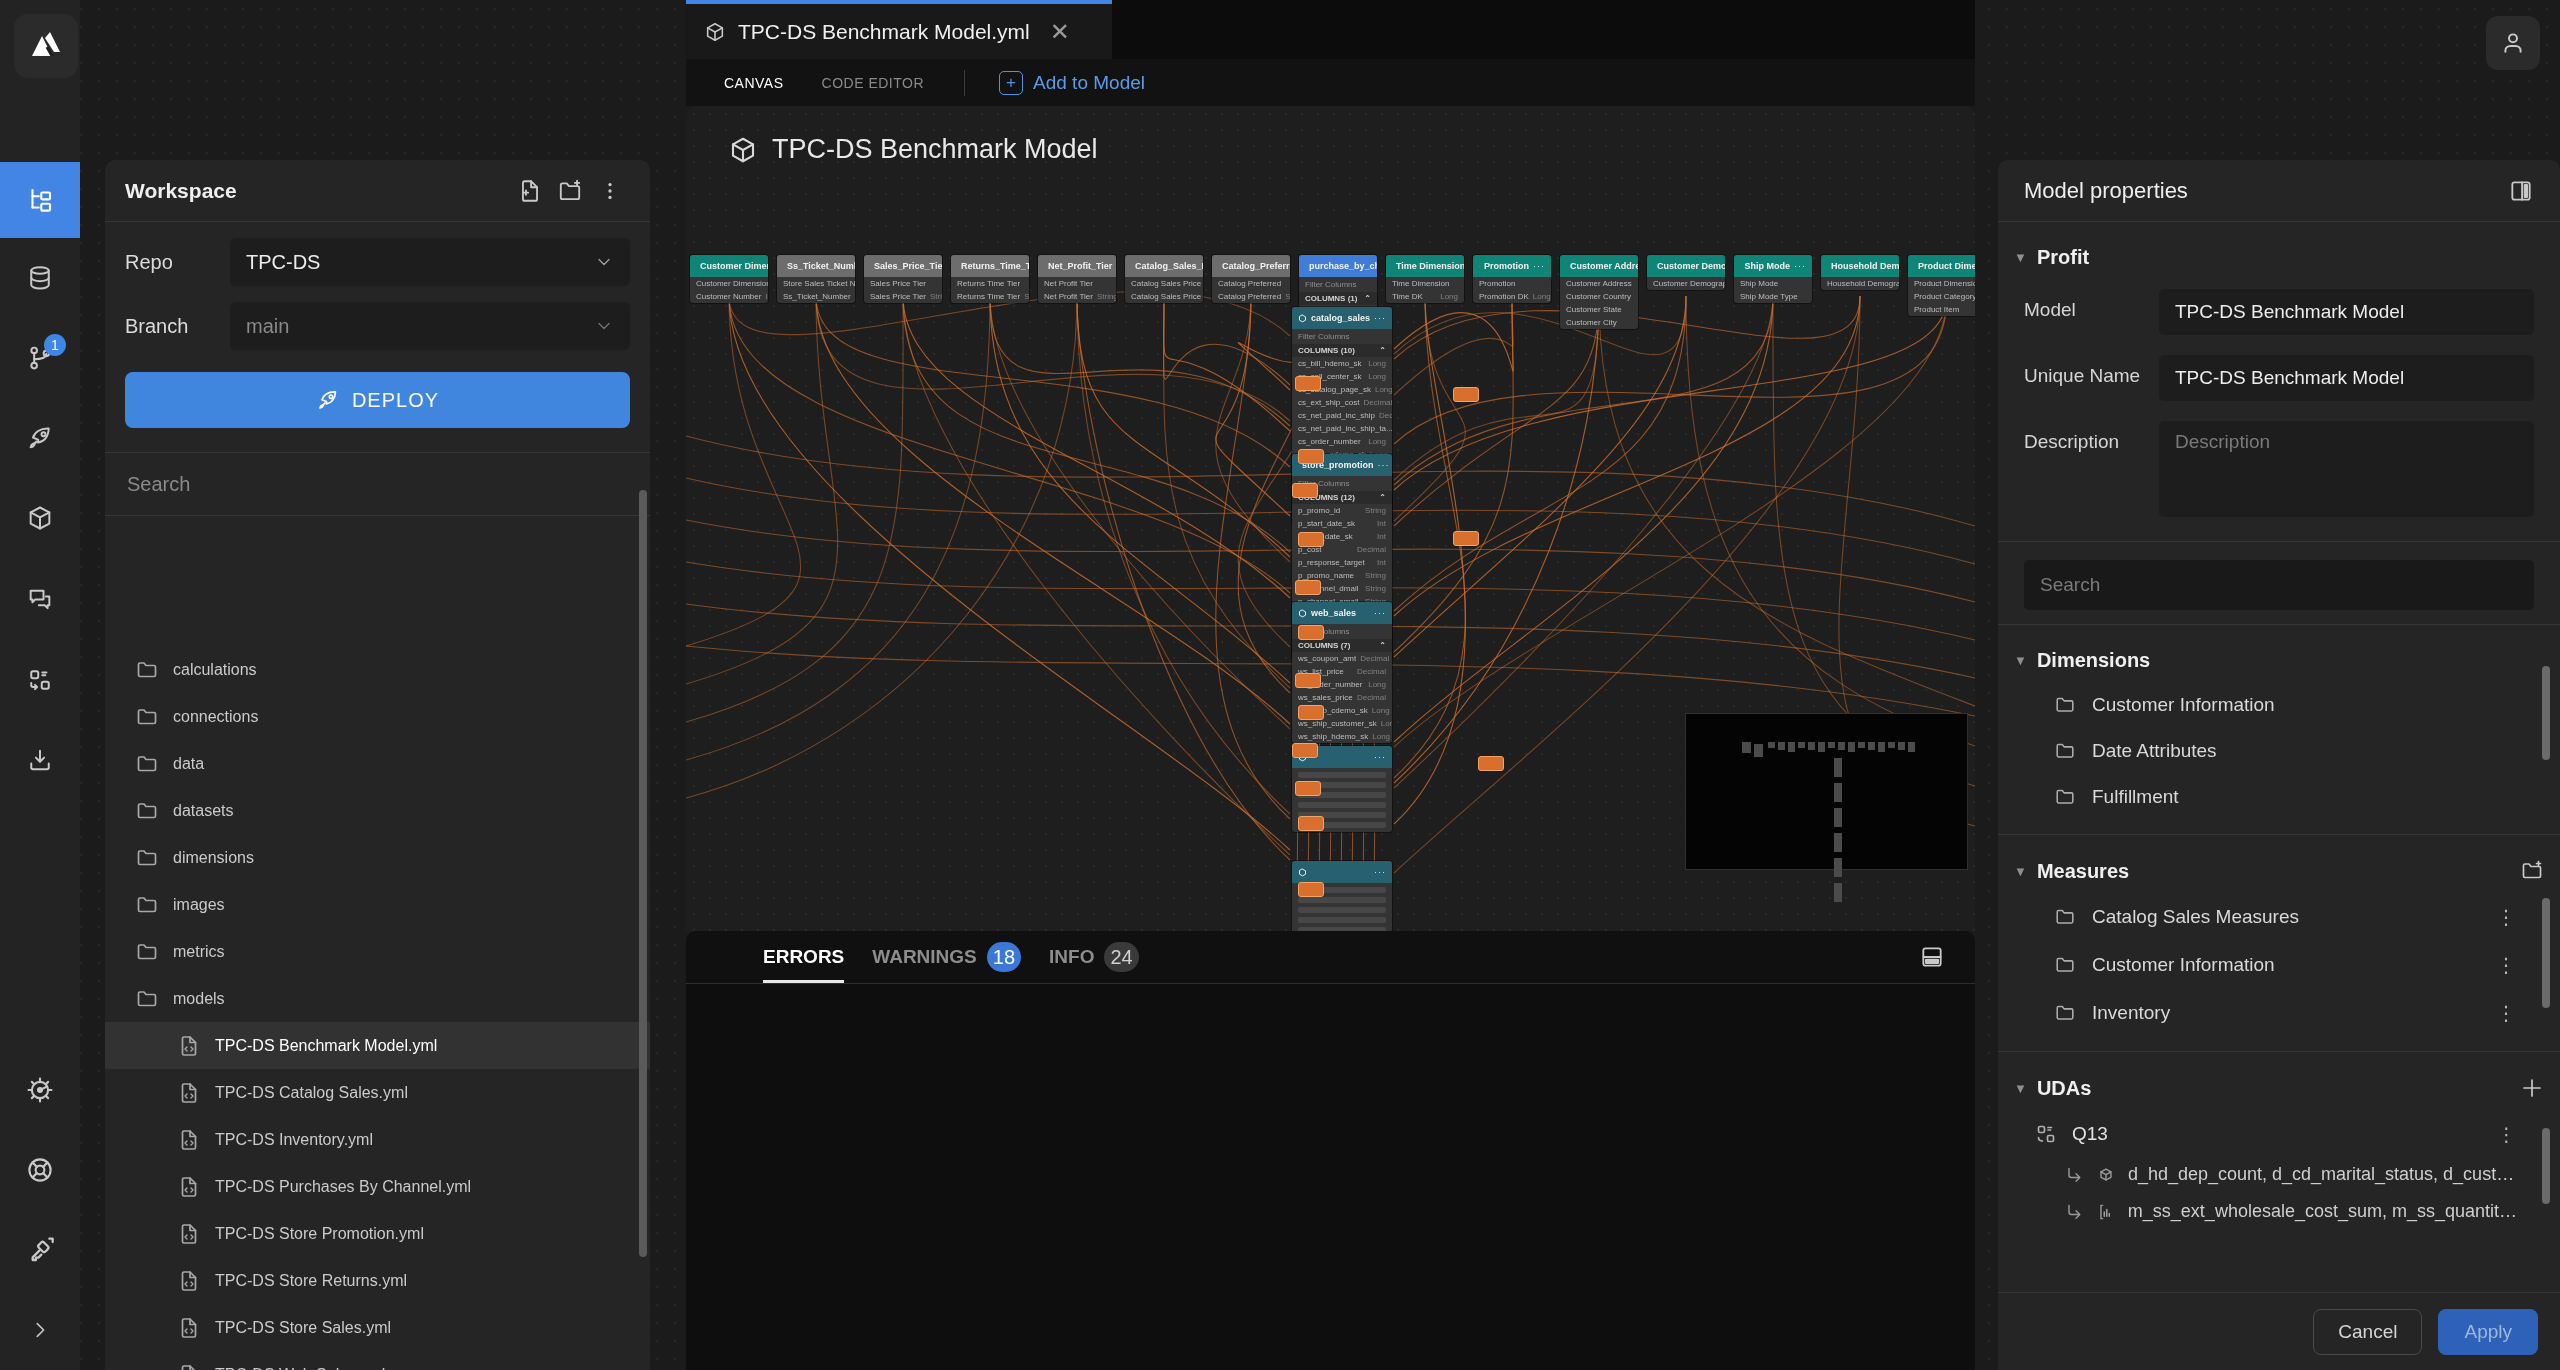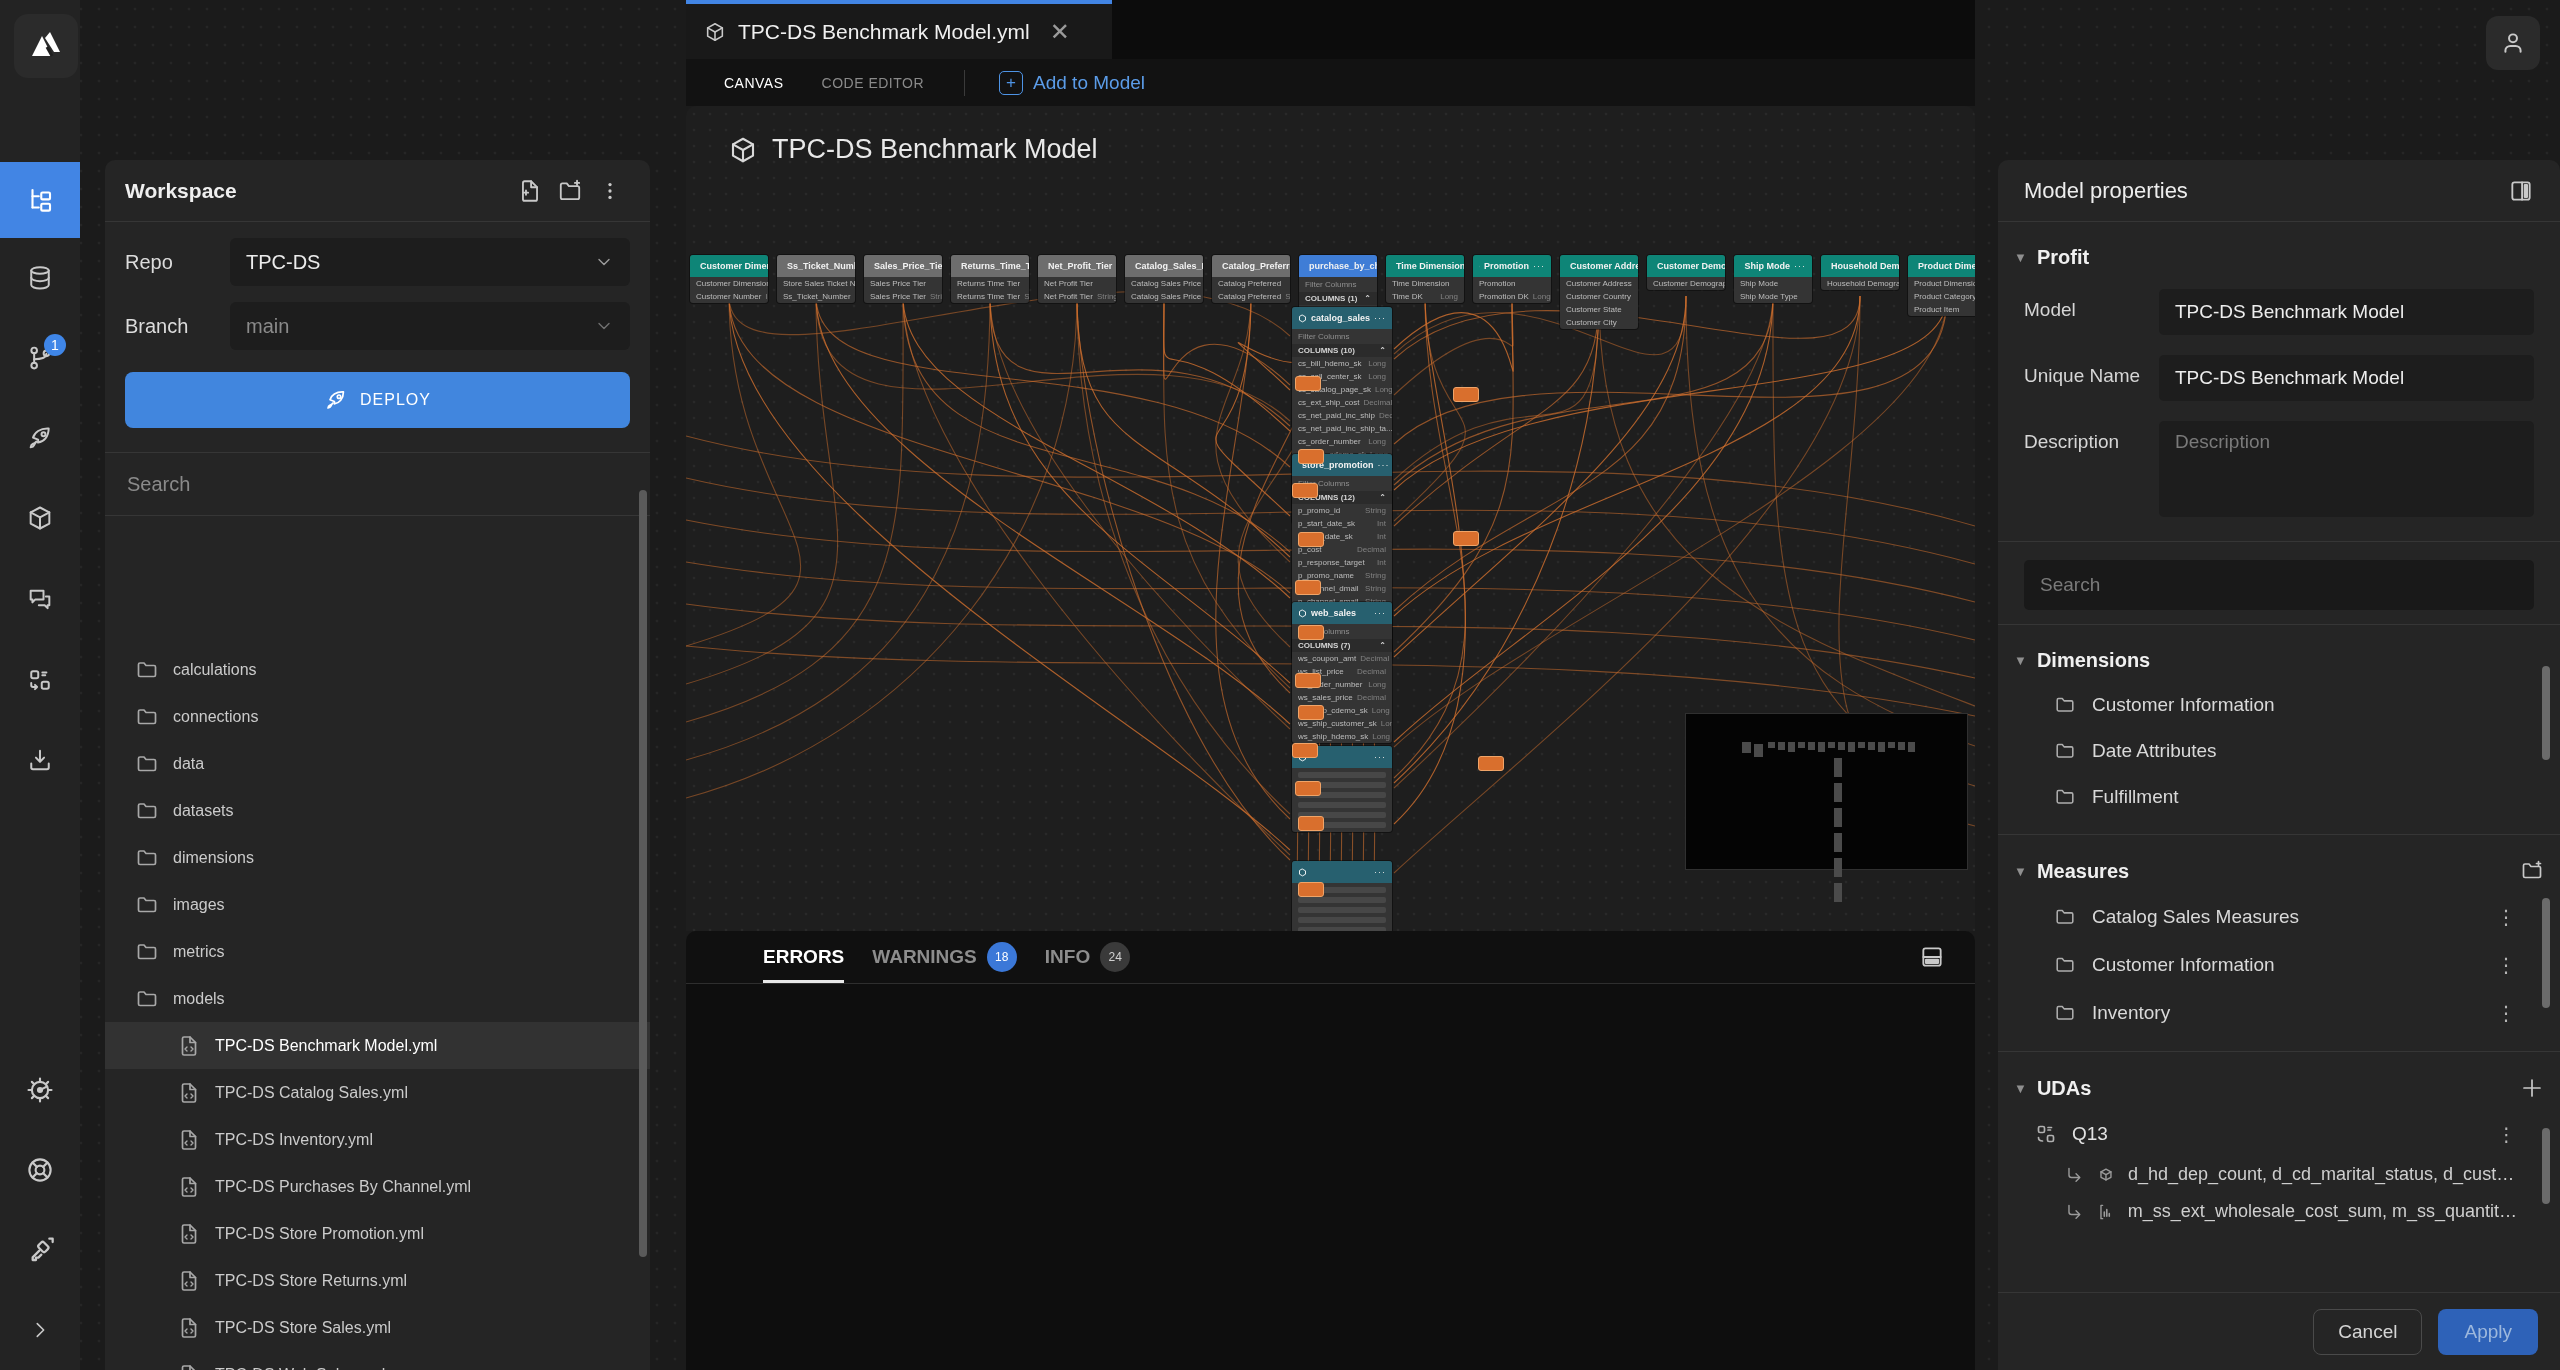--- a/index.html
+++ b/index.html
@@ -23,21 +23,21 @@
   
   #ws { position:absolute; left:105px; top:160px; width:545px; height:1210px; background:#252525; border-radius:10px 10px 0 0; z-index:4; overflow:hidden; }
   .ws-head { height:62px; display:flex; align-items:center; padding:0 20px; border-bottom:1px solid #363636; }
   .ws-title { font-size:21px; font-weight:bold; color:#efefef; flex:1; }
   .ws-head .hbtn { width:40px; height:40px; display:flex; align-items:center; justify-content:center; cursor:pointer; }
   .frow { display:flex; align-items:center; padding:0 20px; margin-top:16px; }
   .flabel { width:105px; font-size:20px; color:#dcdcdc; }
   .fselect { flex:1; height:48px; background:#1d1d1d; border-radius:6px; display:flex; align-items:center; padding:0 16px; font-size:20px; color:#ececec; cursor:pointer; }
   .fselect .val { flex:1; }
   .fselect.muted .val { color:#8a8a8a; }
-  #deploy { margin:22px 20px 0; height:56px; background:#4186de; border:none; border-radius:8px; color:#fff; font-size:16px; letter-spacing:1px; display:flex; align-items:center; justify-content:center; gap:12px; width:505px; cursor:pointer; font-family:inherit; }
+  #deploy { margin:22px 20px 0; height:56px; background:#4186de; border:none; border-radius:8px; color:#fff; font-size:20px; letter-spacing:1px; display:flex; align-items:center; justify-content:center; gap:12px; width:505px; cursor:pointer; font-family:inherit; }
   .ws-search { margin-top:24px; border-top:1px solid #363636; border-bottom:1px solid #363636; }
   .ws-search input { width:100%; height:62px; background:transparent; border:none; outline:none; color:#e8e8e8; font-size:20px; padding:0 22px; font-family:inherit; }
   .ws-search input::placeholder { color:#8a8a8a; }
   #tree { position:absolute; top:486px; bottom:0; left:0; right:0; overflow:hidden; }
   .trow { position:relative; height:47px; display:flex; align-items:center; gap:14px; font-size:16px; color:#cbcbcb; cursor:pointer; }
   .trow.sel { background:#323232; color:#ffffff; }
   #tree-scroll { position:absolute; right:3px; top:330px; width:8px; height:767px; border-radius:4px; background:#5a5a5a; }
 
   
   #tabstrip { position:absolute; left:686px; top:0; width:1289px; height:59px; background:#0c0c0c; z-index:3; }
@@ -72,21 +72,21 @@
   .edge-badge { position:absolute; width:26px; height:15px; background:#d96f2d; border:1px solid #f0a468; border-radius:3px; z-index:20; }
   #minimap { position:absolute; left:999px; top:607px; width:283px; height:157px; background:#040404; border:1px solid #303030; z-index:25; }
   .mm-block { position:absolute; background:#4b4b4b; }
 
   
   #console { position:absolute; left:686px; top:931px; width:1289px; height:439px; background:#101010; border-radius:10px 10px 0 0; z-index:3; }
   #console .c-tabs { height:52px; display:flex; align-items:center; padding:0 30px; gap:28px; }
   .ctab { display:flex; align-items:center; gap:10px; font-size:19px; font-weight:bold; color:#8d8d8d; cursor:pointer; position:relative; height:52px; }
   .ctab.on { color:#ffffff;margin-left:47px; }
   .ctab.on::after { content:""; position:absolute; left:0; right:0; bottom:0; height:3px; background:#e8e8e8; }
-  .cbadge { min-width:30px; height:30px; border-radius:15px; display:flex; align-items:center; justify-content:center; font-size:12px; font-weight:normal; padding:0 6px; }
+  .cbadge { min-width:30px; height:30px; border-radius:15px; display:flex; align-items:center; justify-content:center; font-size:20px; font-weight:normal; padding:0 6px; }
   .cbadge.blue { background:#3b78d8; color:#fff; }
   .cbadge.gray { background:#3a3a3a; color:#d0d0d0; }
   #console .c-right { margin-left:auto; cursor:pointer; }
   #console .c-div { height:1px; background:#2e2e2e; }
   #console .c-body { height:386px; background:#0e0e0e; }
 
   
   #props { position:absolute; left:1998px; top:160px; width:562px; height:1210px; background:#252525; border-radius:10px 10px 0 0; z-index:4; }
   .p-head { height:62px; display:flex; align-items:center; padding:0 26px; border-bottom:1px solid #363636; }
   .p-title { font-size:22px; color:#ededed; flex:1; }

